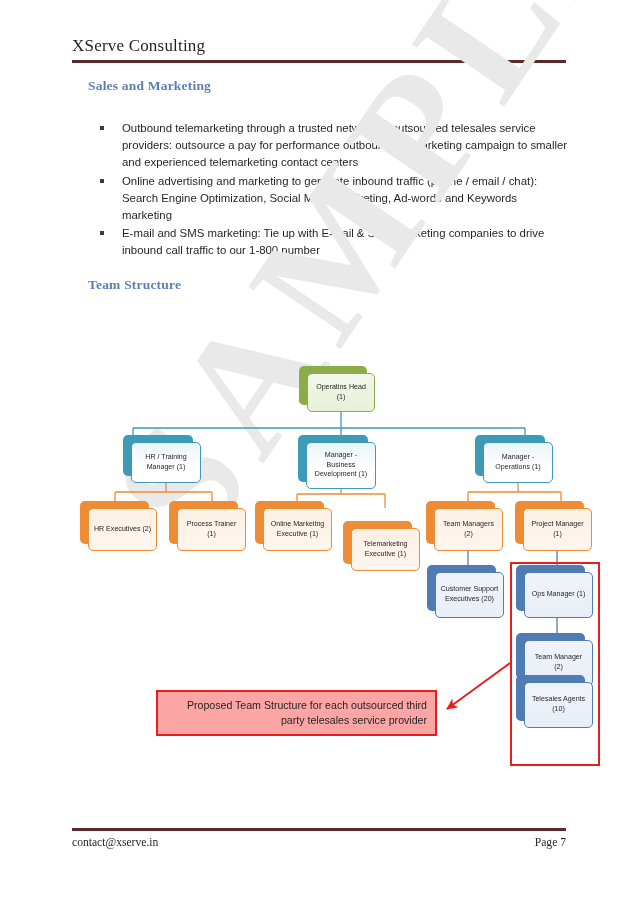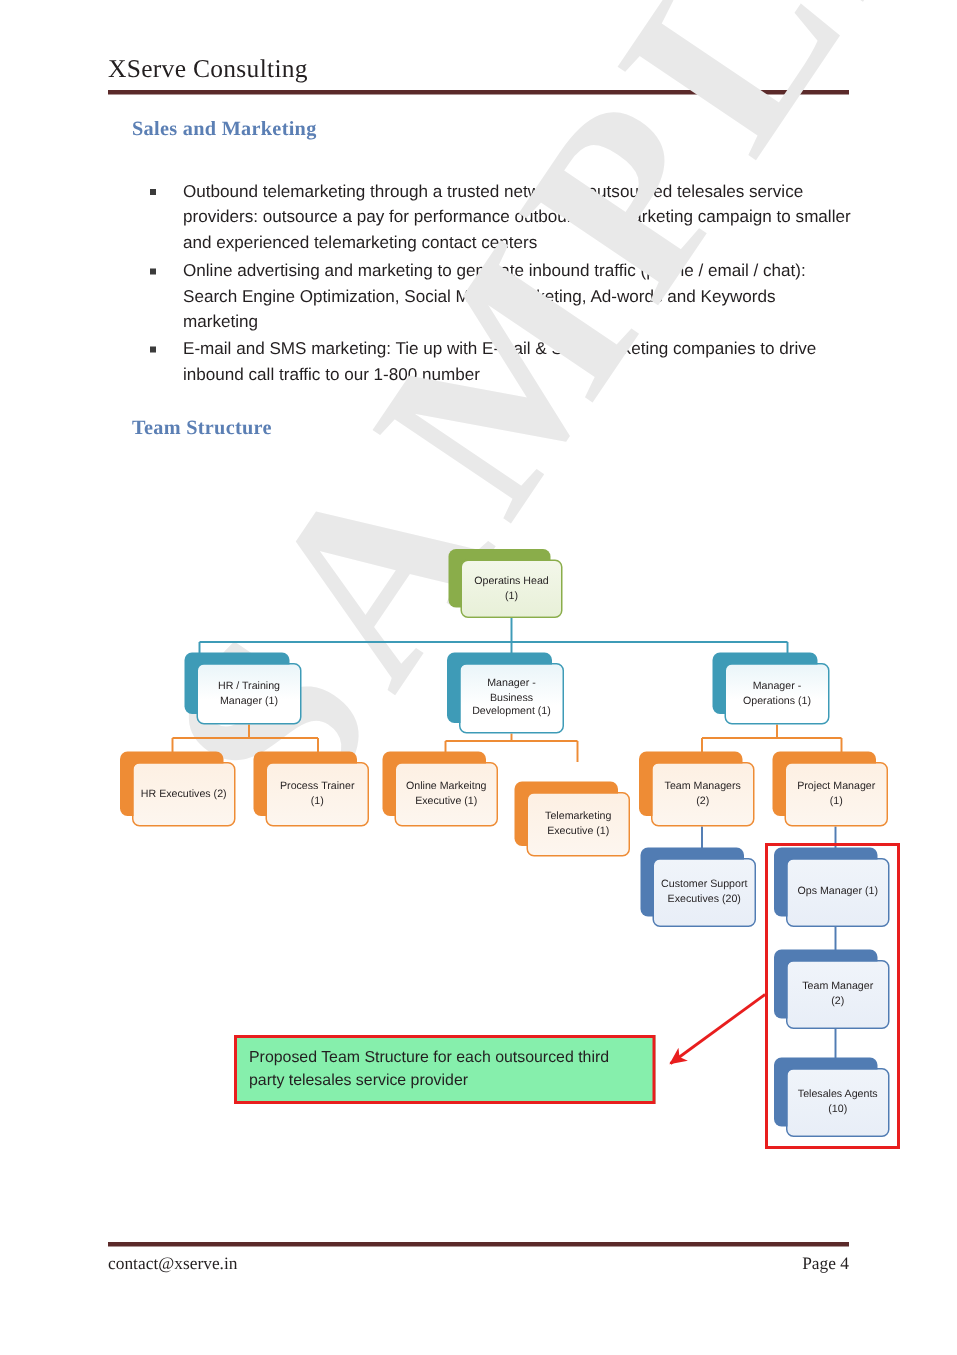--- a/index.html
+++ b/index.html
@@ -176,22 +176,22 @@
     position: absolute;
     left: 156px;
     top: 690px;
     width: 281px;
     height: 46px;
     border: 2.2px solid #e81e1e;
     box-sizing: border-box;
     display: flex;
     align-items: center;
     justify-content: center;
-    text-align: left;
-    background: #86efac;
+    text-align: right;
+    background: #fca5a5;
   }
   #callout-box .txt {
     font-size: 10.6px;
     line-height: 15px;
     color: #231f20;
     padding: 0 8px;
   }
 
   
   #doc-footer {
@@ -336,30 +336,30 @@
   <div class="node blue" style="left:524px; top:572px; width:69px; height:46px;">
     <div class="back"></div>
     <div class="front">Ops Manager (1)</div>
   </div>
 
   <div class="node blue" style="left:524px; top:640px; width:69px; height:46px;">
     <div class="back"></div>
     <div class="front">Team Manager<br>(2)</div>
   </div>
 
-  <div class="node blue" style="left:524px; top:712px; width:69px; height:46px;">
+  <div class="node blue" style="left:524px; top:682px; width:69px; height:46px;">
     <div class="back"></div>
     <div class="front">Telesales Agents<br>(10)</div>
   </div>
 
   <div id="callout-box">
     <div class="txt">Proposed Team Structure for each outsourced third party telesales service provider</div>
   </div>
 
 </div>
 
 <div id="doc-footer">
   <div class="rule"></div>
   <div class="row">
     <span>contact@xserve.in</span>
-    <span>Page 4</span>
+    <span>Page 7</span>
   </div>
 </div>
 
 </body></html>

